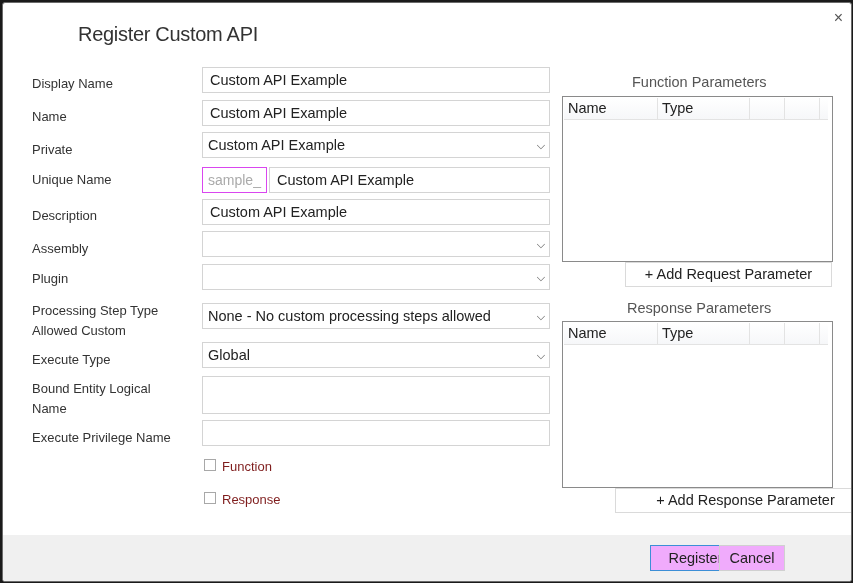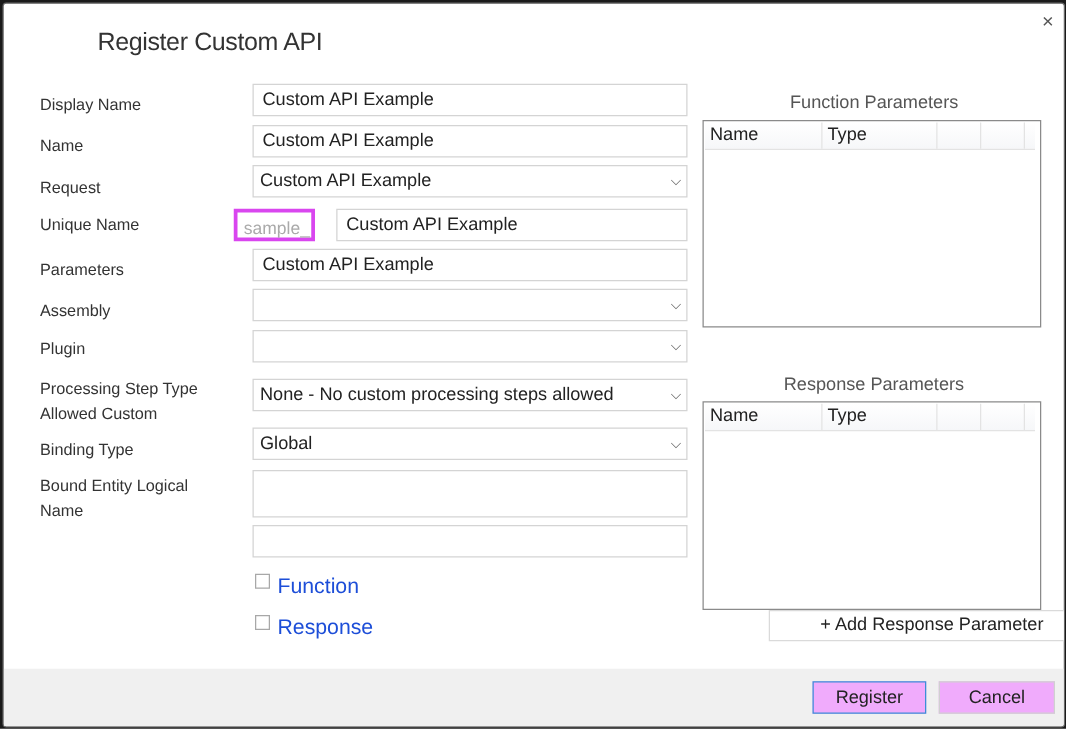--- a/index.html
+++ b/index.html
@@ -4,24 +4,24 @@
 <style>
   html, body { margin:0; padding:0; }
   body { width:853px; height:583px; background:#1a1a1a; font-family:"Liberation Sans", sans-serif; overflow:hidden; }
   .dialog { position:absolute; left:2px; top:2px; width:848px; height:578px; background:#fff; border:1px solid #6b6b6b; border-radius:3px; overflow:hidden; }
   .title { position:absolute; left:29px; top:20px; font-size:20px; color:#333; font-weight:normal; letter-spacing:-0.3px;margin-left:46px; }
   .close { position:absolute; right:8px; top:6px; font-size:16px; color:#555; cursor:pointer; }
   .label { position:absolute; left:29px; font-size:13px; color:#333; line-height:20px; }
   .field { position:absolute; left:199px; width:348px; height:26px; border:1px solid #d4d4d4; background:#fff; box-sizing:border-box; font-size:14.5px; color:#222; padding-left:7px; line-height:24px; }
   .select { padding-left:5px; }
   .select .chev { position:absolute; right:4px; top:0; font-size:11px; color:#666; }
-  .prefix { position:absolute; left:184px; width:65px; height:26px; border:3px solid #d946ef; box-sizing:border-box; font-size:14px; color:#aaa; padding-left:5px; line-height:24px; }
+  .prefix { position:absolute; left:199px; width:65px; height:26px; border:1px solid #d946ef; box-sizing:border-box; font-size:14px; color:#aaa; padding-left:5px; line-height:24px; }
   .uname { left:266px; width:281px; }
   .chk { position:absolute; left:201px; width:12px; height:12px; border:1px solid #a8a8a8; box-sizing:border-box; background:#fff; }
-  .chklbl { position:absolute; left:219px; font-size:17px; color:#1d4ed8; }
+  .chklbl { position:absolute; left:219px; font-size:13px; color:#7f1d1d; }
   .sect { position:absolute; font-size:14.5px; color:#555; }
   .grid { position:absolute; left:559px; width:271px; border:1px solid #8a8a8a; box-sizing:border-box; background:#fff; }
   .ghead { position:absolute; left:1px; top:1px; right:4px; height:21px; border-bottom:1px solid #e3e3e3; background:linear-gradient(#fff,#f6f7f9); }
   .gcol { position:absolute; top:0; height:21px; border-right:1px solid #e3e3e3; font-size:14.5px; color:#222; padding-left:4px; box-sizing:border-box; line-height:20px; }
   .addbtn { position:absolute; width:207px; height:25px; border:1px solid #dadada; box-sizing:border-box; background:#fff; font-size:14.5px; color:#222; text-align:center; line-height:23px; cursor:pointer; }
   .footer { position:absolute; left:0; right:0; top:532px; bottom:0; background:#f0f0f0; }
   .btn { position:absolute; top:542px; height:26px; border:1px solid #d0d0d0; box-sizing:border-box; background:#f0abfc; font-size:14.5px; color:#222; text-align:center; line-height:24px; cursor:pointer; }
   .btn.primary { border:1px solid #3c8fd6; }
 </style>
 </head>
@@ -30,31 +30,31 @@
 <div class="dialog">
   <div class="title">Register Custom API</div>
   <div class="close">×</div>
 
   <div class="label" style="top:71px">Display Name</div>
   <div class="field" style="top:64px">Custom API Example</div>
 
   <div class="label" style="top:104px">Name</div>
   <div class="field" style="top:97px">Custom API Example</div>
 
-  <div class="label" style="top:137px">Request</div>
+  <div class="label" style="top:137px">Private</div>
   <div class="field select" style="top:129px">
     <span>Custom API Example</span>
     <span class="chev">⌵</span>
   </div>
 
   <div class="label" style="top:167px">Unique Name</div>
   <div class="prefix" style="top:164px">sample_</div>
   <div class="field uname" style="top:164px">Custom API Example</div>
 
-  <div class="label" style="top:203px">Parameters</div>
+  <div class="label" style="top:203px">Description</div>
   <div class="field" style="top:196px">Custom API Example</div>
 
   <div class="label" style="top:236px">Assembly</div>
   <div class="field select" style="top:228px">
     <span></span>
     <span class="chev">⌵</span>
   </div>
 
   <div class="label" style="top:266px">Plugin</div>
   <div class="field select" style="top:261px">
@@ -64,57 +64,59 @@
 
   <div class="label" style="top:298px">
     <div>Processing Step Type</div>
     <div>Allowed Custom</div>
   </div>
   <div class="field select" style="top:300px">
     <span>None - No custom processing steps allowed</span>
     <span class="chev">⌵</span>
   </div>
 
-  <div class="label" style="top:347px">Binding Type</div>
+  <div class="label" style="top:347px">Execute Type</div>
   <div class="field select" style="top:339px">
     <span>Global</span>
     <span class="chev">⌵</span>
   </div>
 
   <div class="label" style="top:376px">
     <div>Bound Entity Logical</div>
     <div>Name</div>
   </div>
   <div class="field" style="top:373px; height:38px"></div>
 
+  <div class="label" style="top:425px">Execute Privilege Name</div>
   <div class="field" style="top:417px"></div>
 
   <div class="chk" style="top:456px"></div>
   <div class="chklbl" style="top:456px">Function</div>
 
   <div class="chk" style="top:489px"></div>
   <div class="chklbl" style="top:489px">Response</div>
 
   <div class="sect" style="left:629px; top:71px">Function Parameters</div>
   <div class="grid" style="top:93px; height:166px">
     <div class="ghead">
       <div class="gcol" style="left:0; width:94px">Name</div>
       <div class="gcol" style="left:94px; width:92px">Type</div>
       <div class="gcol" style="left:186px; width:35px"></div>
       <div class="gcol" style="left:221px; width:35px"></div>
     </div>
   </div>
+  <div class="addbtn" style="left:622px; top:259px">+ Add Request Parameter</div>
 
   <div class="sect" style="left:624px; top:297px">Response Parameters</div>
   <div class="grid" style="top:318px; height:167px">
     <div class="ghead">
       <div class="gcol" style="left:0; width:94px">Name</div>
       <div class="gcol" style="left:94px; width:92px">Type</div>
       <div class="gcol" style="left:186px; width:35px"></div>
       <div class="gcol" style="left:221px; width:35px"></div>
     </div>
   </div>
   <div class="addbtn" style="left:612px; top:485px; width:261px">+ Add Response Parameter</div>
 
   <div class="footer"></div>
   <div class="btn primary" style="left:647px; width:91px">Register</div>
-  <div class="btn" style="left:748px; width:93px">Cancel</div>
+  <div class="btn" style="left:716px; width:66px">Cancel</div>
 </div>
 
 </body></html>

